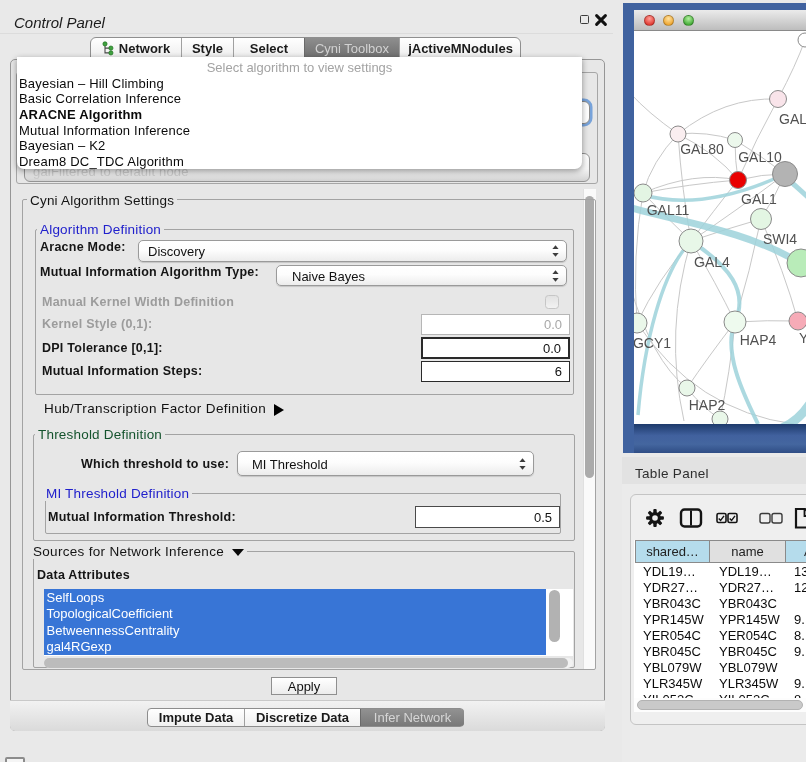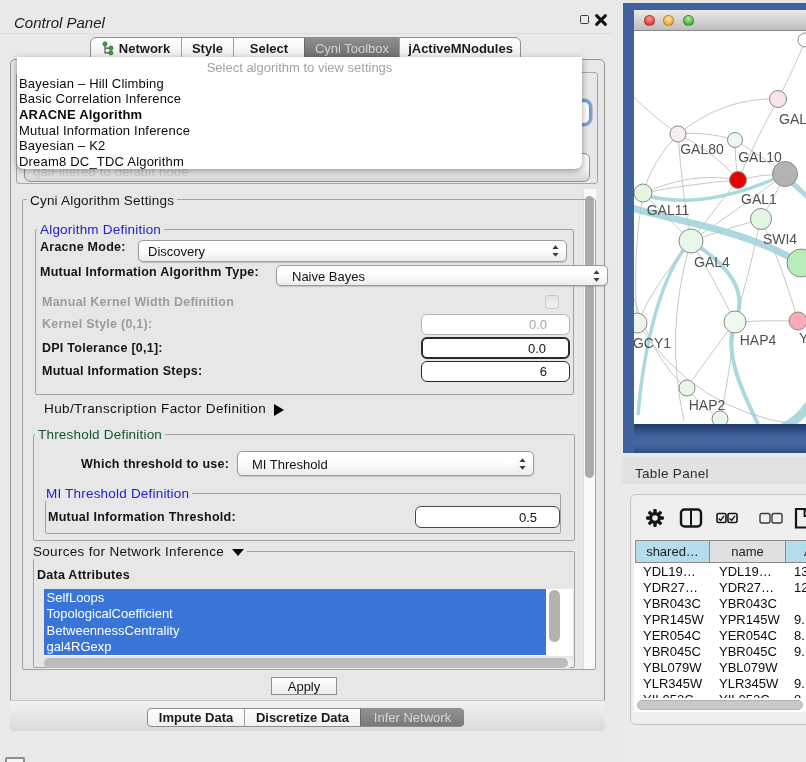--- a/index.html
+++ b/index.html
@@ -7,21 +7,21 @@
 .abs{position:absolute;}
 .lbl{position:absolute;font-size:12.5px;letter-spacing:0.25px;font-weight:bold;color:#151515;white-space:nowrap;}
 .dis{color:#9c9c9c;}
 .gbox{position:absolute;border:1px solid #a3a3a3;border-radius:2px;}
 .gtitle{position:absolute;background:#e7e7e7;padding:0 3px;font-size:13.5px;letter-spacing:0.2px;color:#151515;white-space:nowrap;}
 .combo{position:absolute;border:1px solid #9a9a9a;border-radius:5px;
  background:linear-gradient(180deg,#ffffff 0%,#fdfdfd 45%,#ececec 100%);
  box-shadow:0 1px 1px rgba(0,0,0,0.15);font-size:13px;color:#111;}
 .combo span{position:absolute;left:11px;top:50%;transform:translateY(-50%);white-space:nowrap;}
 .carr{position:absolute;right:6px;top:50%;transform:translateY(-50%);}
-.field{position:absolute;background:#fff;font-size:13px;color:#111;text-align:right;padding-right:22px;border-radius:6px;}
+.field{position:absolute;background:#fff;font-size:13px;color:#111;text-align:right;padding-right:7px;}
 .seg{position:absolute;top:0;bottom:0;display:flex;align-items:center;justify-content:center;
  font-size:13px;font-weight:bold;color:#1a1a1a;border-left:1px solid #a0a0a0;}
 </style></head>
 <body>
 
 <div class="abs" style="left:14px;top:14px;font-size:15px;color:#1c1c1c;font-style:italic;">Control Panel</div>
 <div class="abs" style="left:580px;top:15px;width:9px;height:9px;border:1.6px solid #3c3c3c;border-radius:1.5px;"></div>
 <svg class="abs" style="left:594px;top:13px;" width="14" height="14" viewBox="0 0 14 14">
     <path d="M2.6 2.6 L11.4 11.4 M11.4 2.6 L2.6 11.4" stroke="#111" stroke-width="3" stroke-linecap="round"></path>
   </svg>
@@ -54,21 +54,21 @@
 <div class="gtitle" style="left:37px;top:222px;color:#2121cc;">Algorithm Definition</div>
 <div class="lbl" style="left:40px;top:240px;">Aracne Mode:</div>
 <div class="combo" style="left:138px;top:240px;width:429px;height:22px;">
     <span style="left:9px;">Discovery</span>
     <svg class="carr" width="9" height="14" viewBox="0 0 9 14">
       <path d="M4.5 1.2 L7.6 5 H1.4 Z" fill="#3c3c3c"></path>
       <path d="M4.5 12.8 L1.4 9 H7.6 Z" fill="#3c3c3c"></path>
     </svg>
   </div>
 <div class="lbl" style="left:40px;top:265px;">Mutual Information Algorithm Type:</div>
-<div class="combo" style="left:276px;top:265px;width:332px;height:21px;">
+<div class="combo" style="left:276px;top:265px;width:291px;height:21px;">
     <span style="left:15px;">Naive Bayes</span>
     <svg class="carr" width="9" height="14" viewBox="0 0 9 14">
       <path d="M4.5 1.2 L7.6 5 H1.4 Z" fill="#3c3c3c"></path>
       <path d="M4.5 12.8 L1.4 9 H7.6 Z" fill="#3c3c3c"></path>
     </svg>
   </div>
 <div class="lbl dis" style="left:42px;top:295px;">Manual Kernel Width Definition</div>
 <div class="abs" style="left:545px;top:295px;width:14px;height:14px;border-radius:3.5px;background:linear-gradient(180deg,#e2e2e2,#f2f2f2);border:1px solid #c6c6c6;"></div>
 <div class="lbl dis" style="left:42px;top:317px;">Kernel Style (0,1):</div>
 <div class="field" style="left:421px;top:314px;width:149px;height:21px;border:1px solid #b6b6b6;color:#a8a8a8;padding-top:2px;">0.0</div>

